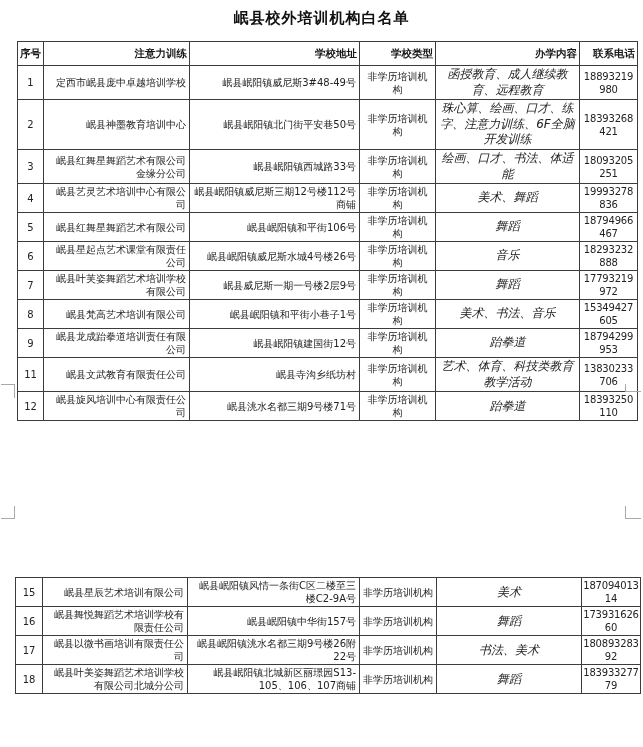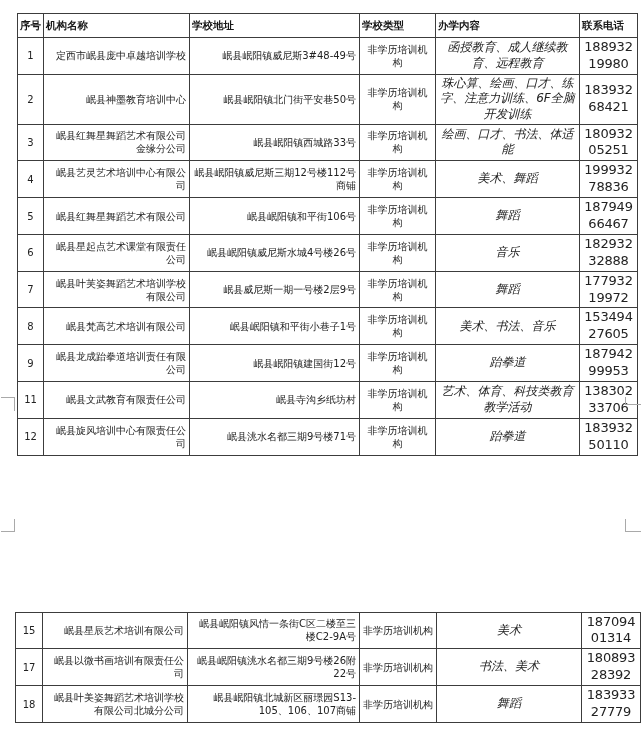--- a/index.html
+++ b/index.html
@@ -12,64 +12,65 @@
   .doc-title{
     margin:0;padding-top:9px;text-align:center;
     font-size:15px;font-weight:bold;letter-spacing:1px;color:#111;
   }
   table.wlist{border-collapse:collapse;table-layout:fixed;background:#fff;}
   #table-page-1{margin:13px 0 0 17px;width:620px;}
   #table-page-2{margin:0 0 0 15px;width:625px;}
   .wlist th,.wlist td{border:1px solid #3c3c3c;overflow:hidden;}
   .wlist th{
     font-size:10.5px;font-weight:bold;height:20px;padding:1px 2px;
-    text-align:left;color:#171717;
+    text-align:right;color:#171717;
   }
   .wlist tr{height:24px;}
   .wlist td{
     font-size:10px;line-height:1.3;padding:1px 3px;
     text-align:center;vertical-align:middle;color:#222;
   }
   td.c-no{font-size:10px;}
   td.c-name,td.c-address{text-align:right;}
   td.c-content{font-size:12px;font-style:italic;}
-  td.c-phone{font-size:13px;letter-spacing:-0.2px;padding:1px 1px;word-break:break-all;}
+  td.c-phone{font-size:10px;letter-spacing:-0.2px;padding:1px 1px;word-break:break-all;}
   tr.big{height:40px;}
   tr.big td.c-type{font-size:11.5px;word-break:break-all;}
   tr.big td.c-phone{font-size:10.5px;}
   .page-gap{height:156px;}
   .mark{position:absolute;}
   #mark-page1-left{left:1px;top:384px;width:13px;height:13px;
     border-top:1px solid #a9a9a9;border-right:1px solid #a9a9a9;}
   #mark-page1-right{left:625px;top:384px;width:15px;height:7px;
     border-left:1px solid #a9a9a9;border-bottom:1px solid #a9a9a9;}
   #mark-page2-left{left:1px;top:506px;width:13px;height:12px;
     border-bottom:1px solid #a9a9a9;border-right:1px solid #a9a9a9;}
   #mark-page2-right{left:625px;top:506px;width:15px;height:12px;
     border-bottom:1px solid #a9a9a9;border-left:1px solid #a9a9a9;}
 </style>
 </head>
 <body>
 
 <div class="page">
 
+  <h1 class="doc-title">岷县校外培训机构白名单</h1>
 
   <table class="wlist" id="table-page-1">
     <colgroup>
       <col style="width:26px">
         <col style="width:146px">
         <col style="width:170px">
       <col style="width:76px">
         <col style="width:144px">
         <col style="width:58px">
     </colgroup>
     <thead>
         <tr>
           <th>序号</th>
-          <th>机构名称</th>
+          <th>注意力训练</th>
           <th>学校地址</th>
           <th>学校类型</th>
           <th>办学内容</th>
           <th>联系电话</th>
         </tr>
       </thead>
     <tbody>
         <tr>
           <td class="c-no">1</td>
           <td class="c-name">定西市岷县庞中卓越培训学校</td>
@@ -176,20 +177,28 @@
     <tbody>
         <tr>
           <td class="c-no">15</td>
           <td class="c-name">岷县星辰艺术培训有限公司</td>
           <td class="c-address">岷县岷阳镇风情一条街C区二楼至三楼C2-9A号</td>
           <td class="c-type">非学历培训机构</td>
           <td class="c-content">美术</td>
           <td class="c-phone">18709401314</td>
         </tr>
         <tr>
+          <td class="c-no">16</td>
+          <td class="c-name">岷县舞悦舞蹈艺术培训学校有限责任公司</td>
+          <td class="c-address">岷县岷阳镇中华街157号</td>
+          <td class="c-type">非学历培训机构</td>
+          <td class="c-content">舞蹈</td>
+          <td class="c-phone">17393162660</td>
+        </tr>
+        <tr>
           <td class="c-no">17</td>
           <td class="c-name">岷县以微书画培训有限责任公司</td>
           <td class="c-address">岷县岷阳镇洮水名都三期9号楼26附22号</td>
           <td class="c-type">非学历培训机构</td>
           <td class="c-content">书法、美术</td>
           <td class="c-phone">18089328392</td>
         </tr>
         <tr>
           <td class="c-no">18</td>
           <td class="c-name">岷县叶美姿舞蹈艺术培训学校有限公司北城分公司</td>

